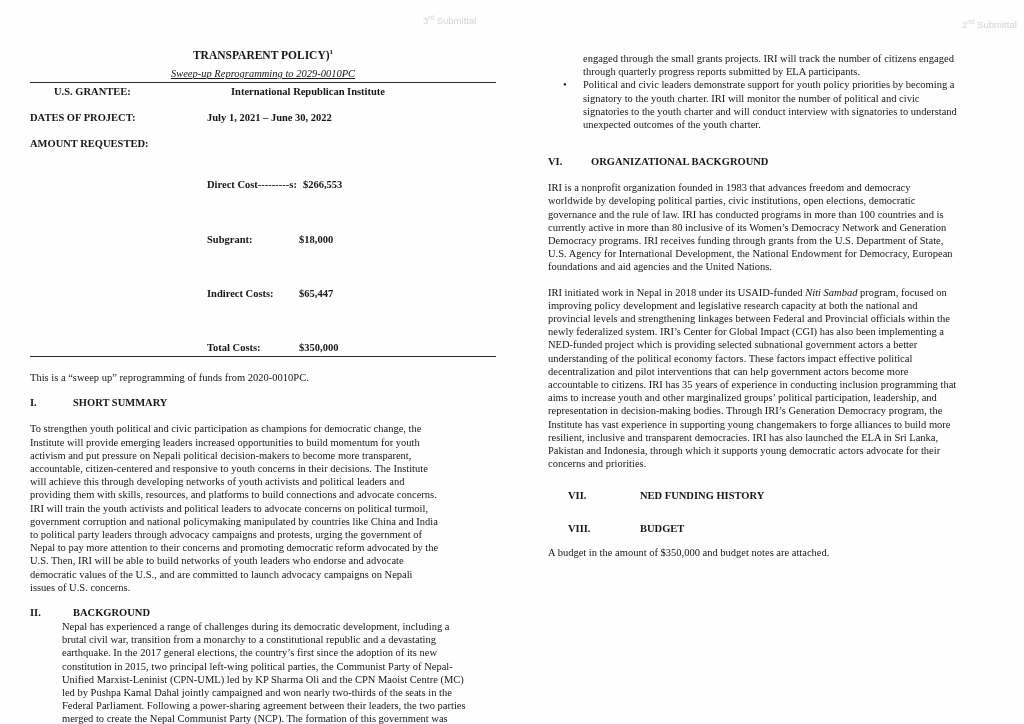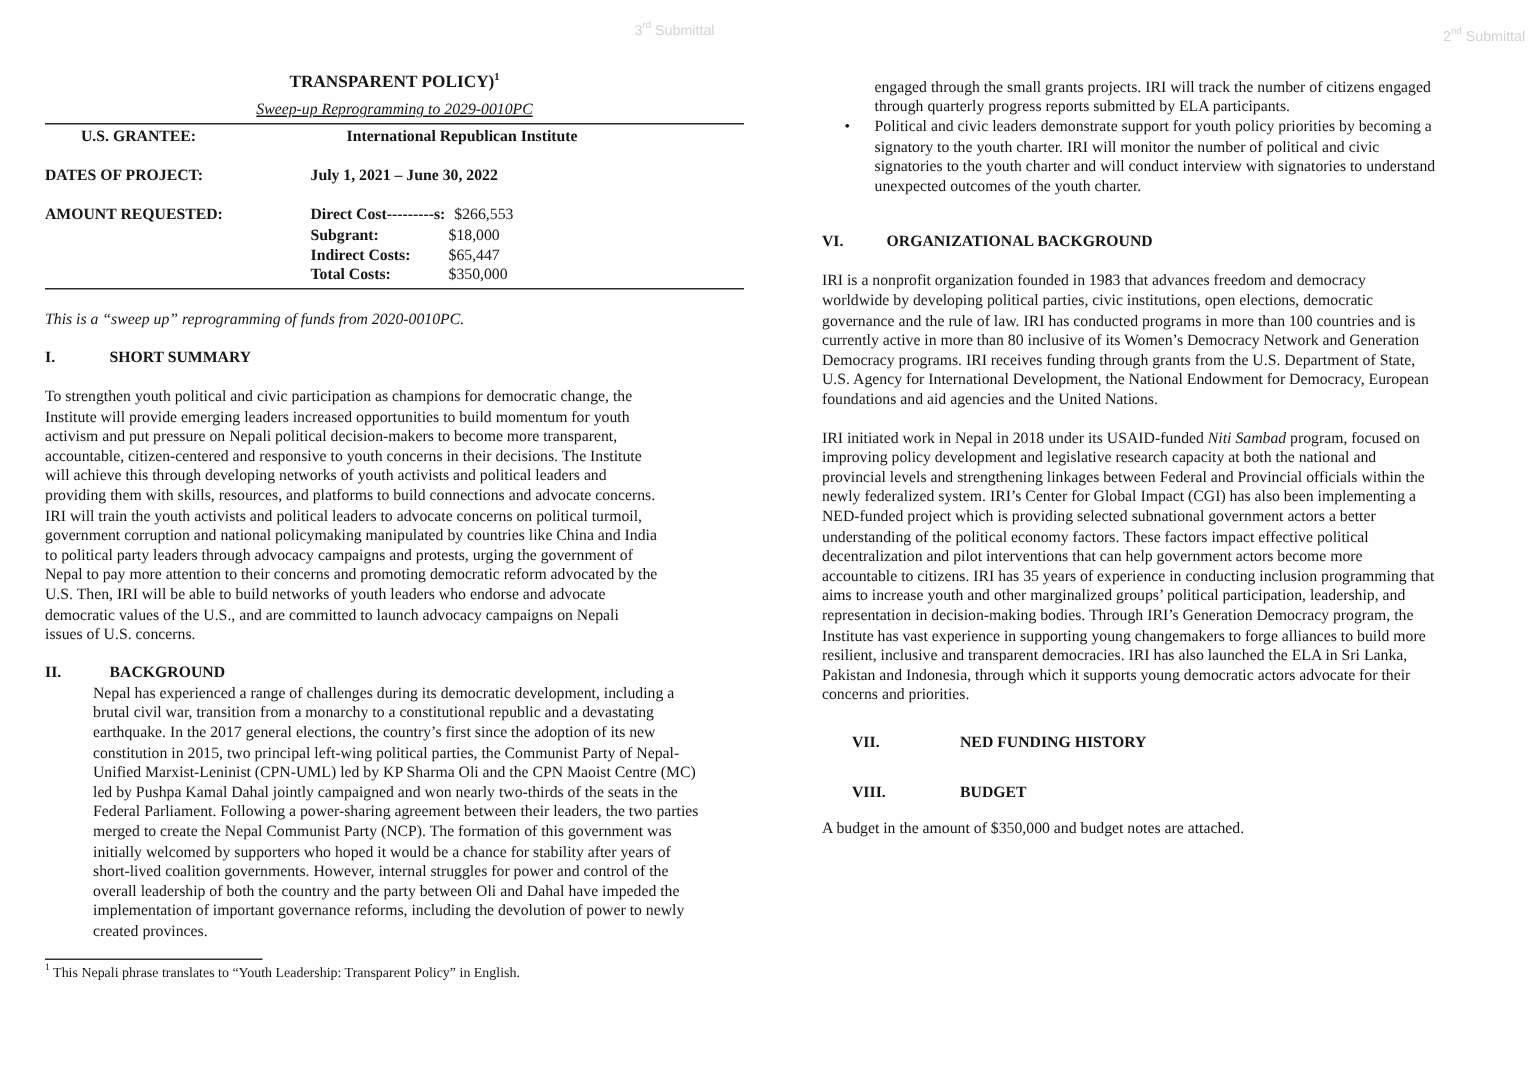--- a/index.html
+++ b/index.html
@@ -43,25 +43,25 @@
 
   .rule  { border-top:1.6px solid #2a2a2a; margin-top:2px; }
   .rule2 { border-top:1.9px solid #2a2a2a; margin-top:2px; }
 
   .info-row { display:flex; }
   .mt-2px  { margin-top:2px;margin-left:24px; }
   .mt-row  { margin-top:13px; }
   .info-label { width:177px; flex:none; font-weight:bold; }
   .info-value { font-weight:bold; }
 
-  .amt-row { display:flex; }
+  .amt-row { display:flex;margin-top:41px; }
   .amt-label { min-width:86px; font-weight:bold; padding-right:6px; }
-  .amt-value { font-weight:normal; }
-
-  .sweep-note { font-style:italic; margin-top:14px; }
+  .amt-value { font-weight:bold; }
+
+  .sweep-note { margin-top:14px; }
 
   .section-head { font-weight:bold; margin-top:12px; line-height:14px; }
   .sec-num { display:inline-block; min-width:43px; }
   .sec-num-wide { display:inline-block; min-width:72px; }
 
   .para { white-space:pre-wrap; margin-top:12px; }
   .para-tight { white-space:pre-wrap; margin-top:0;margin-left:32px; }
   .ital { font-style:italic; }
 
   .footnote-rule { width:145px; border-top:1.2px solid #333; margin-top:11px; }

